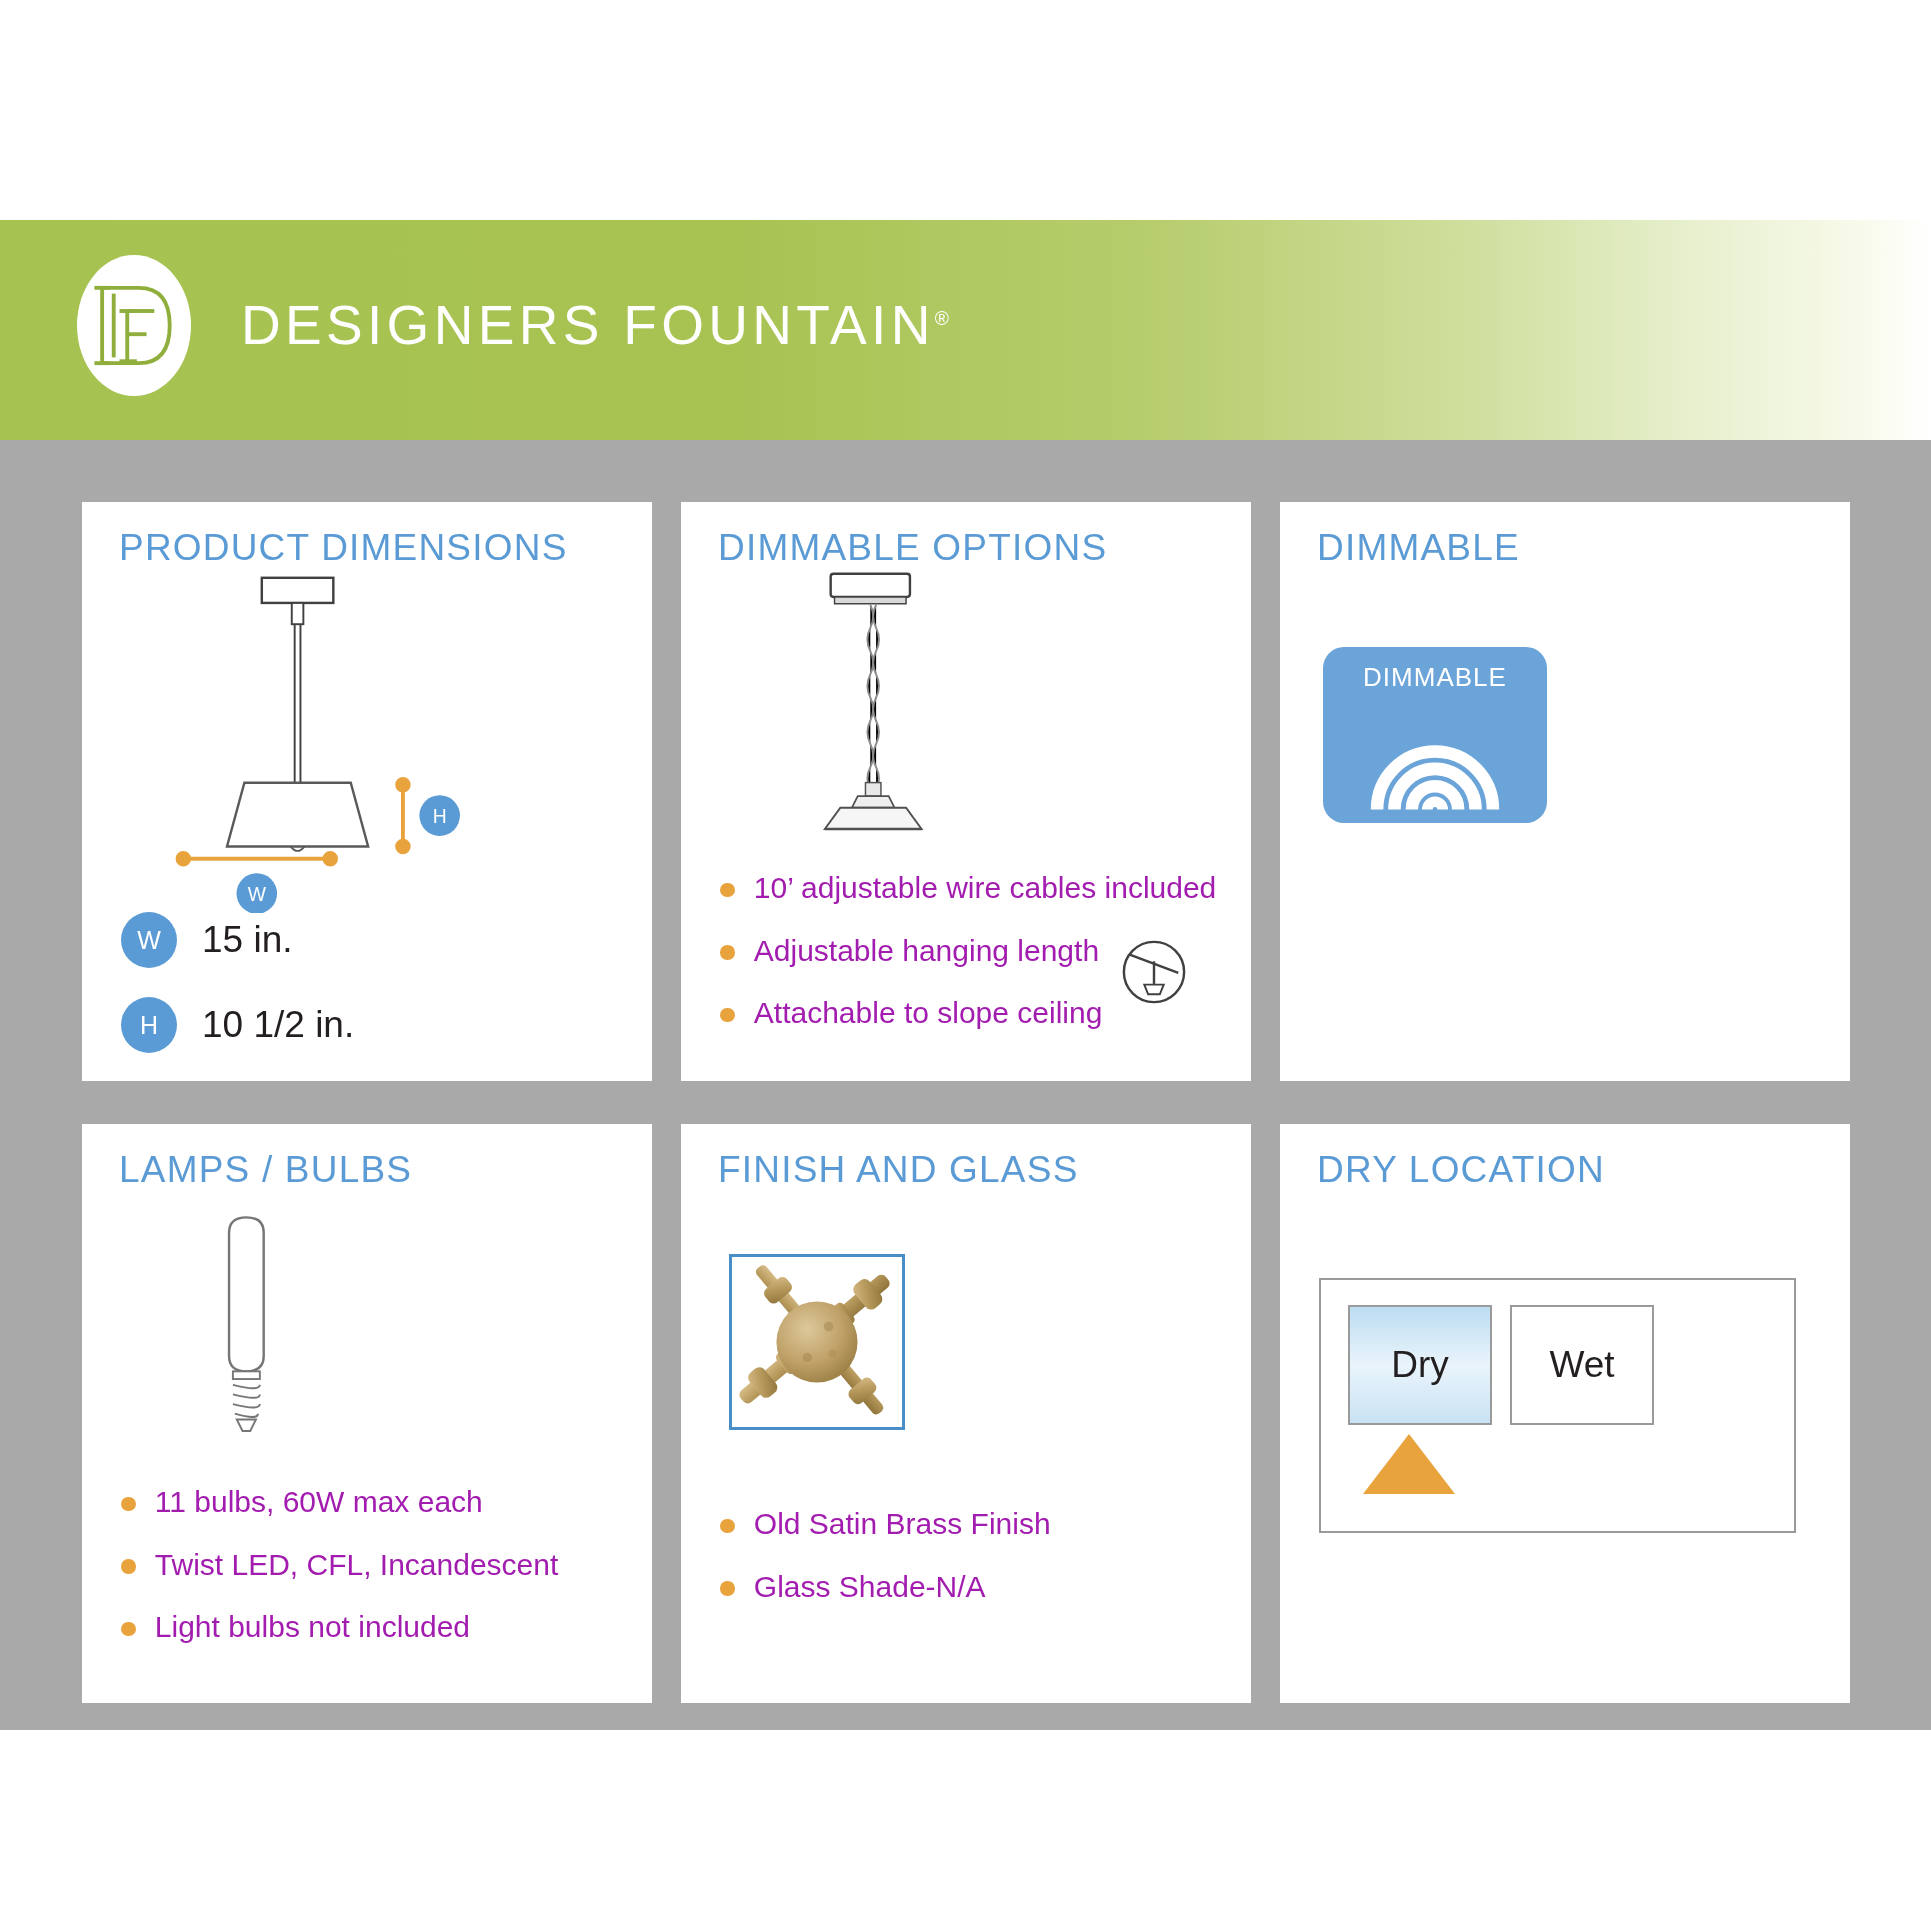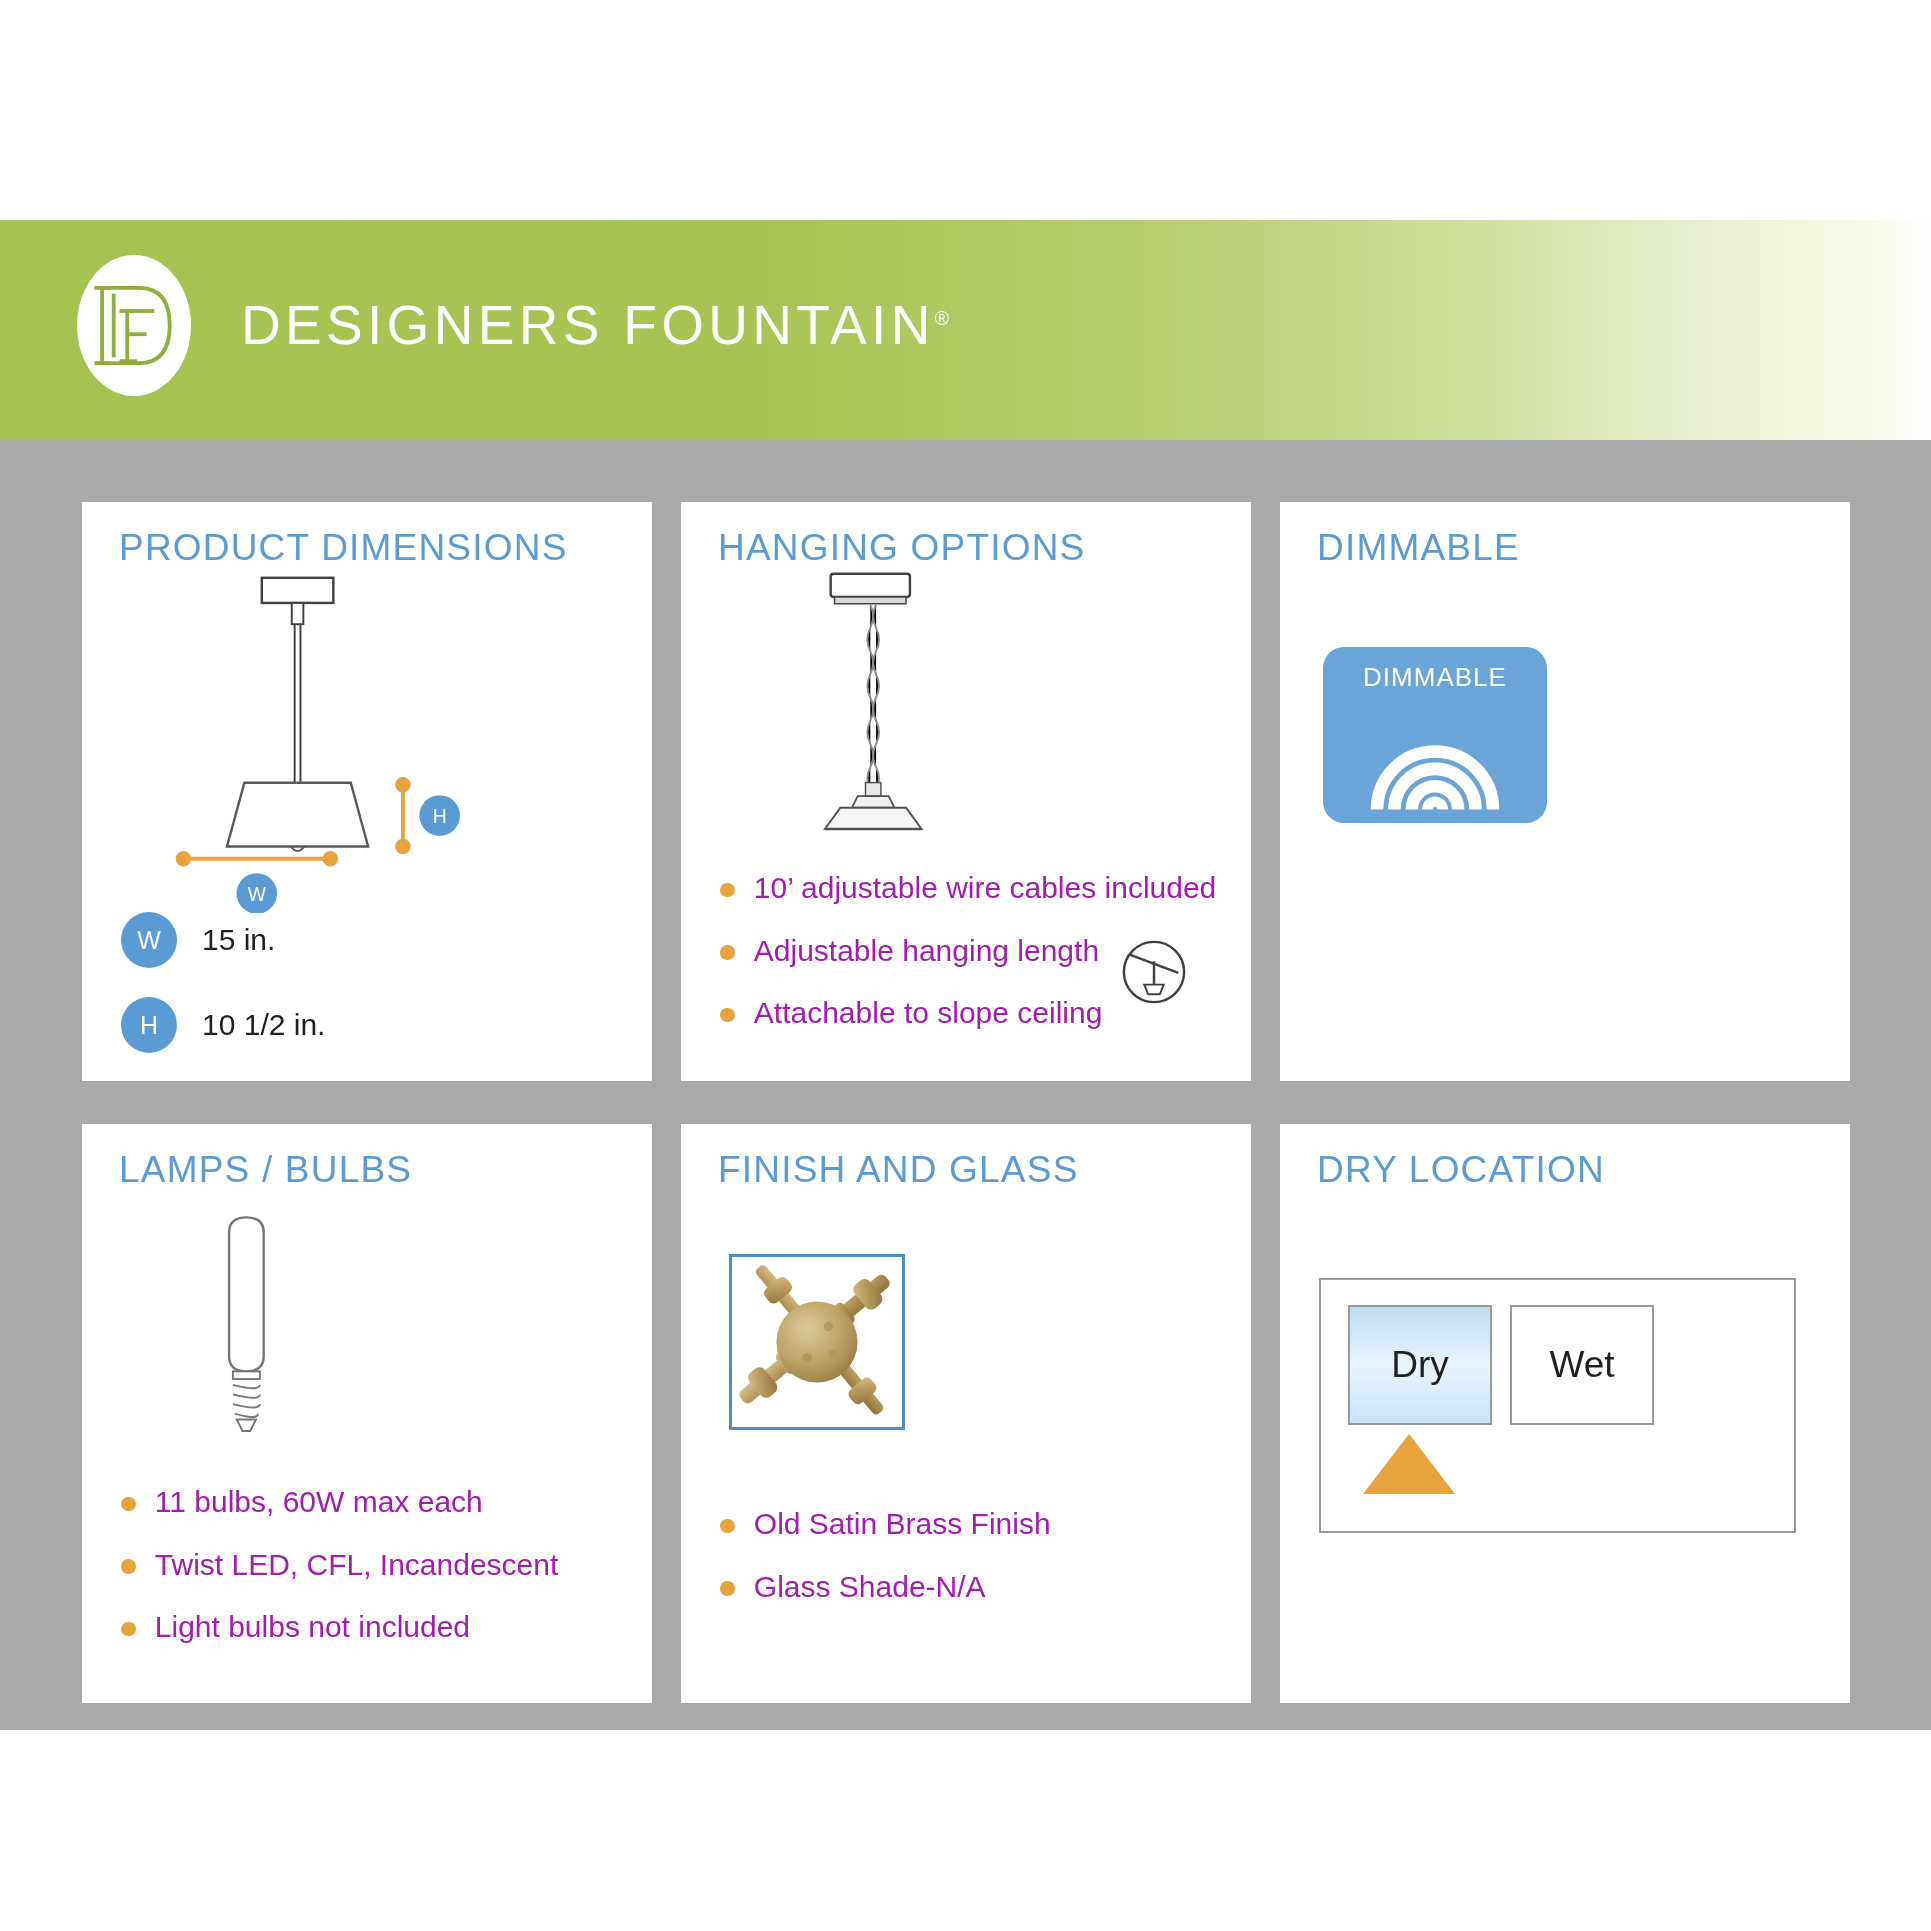--- a/index.html
+++ b/index.html
@@ -60,21 +60,21 @@
   }
   .bullet .btxt{font-size:30px;color:#a21caf;line-height:1.25;}
 
   
   .dim-row{display:flex;align-items:center;margin-bottom:29px;}
   .dim-badge{
     width:56px;height:56px;border-radius:50%;background:#5b9bd5;
     color:#ffffff;font-size:25px;display:flex;align-items:center;
     justify-content:center;flex:none;margin-right:25px;
   }
-  .dim-val{font-size:30px;color:#231f20;}
+  .dim-val{font-size:37px;color:#231f20;}
 
   
   .dimmable-badge{
     position:absolute;left:43px;top:145px;
     width:224px;height:176px;border-radius:21px;background:#6ba4d8;
   }
   .dimmable-badge .dlabel{
     position:absolute;top:14.5px;left:0;right:0;text-align:center;
     color:#ffffff;font-size:26px;letter-spacing:1px;
   }
@@ -175,21 +175,21 @@
           <div class="dim-val">15 in.</div>
         </div>
         <div class="dim-row">
           <div class="dim-badge">H</div>
           <div class="dim-val">10 1/2 in.</div>
         </div>
       </div>
     </div>
 
     <div class="card">
-      <div class="card-title">HANGING OPTIONS</div>
+      <div class="card-title">DIMMABLE OPTIONS</div>
 
       <svg width="290" height="290" style="position:absolute;left:53px;top:66px;" viewBox="0 0 300 300">
         <rect x="100" y="6" width="82" height="24" rx="3" fill="#ffffff" stroke="#404040" stroke-width="2.5"></rect>
         <rect x="104" y="30" width="74" height="7" fill="#d9d9d9" stroke="#404040" stroke-width="1.5"></rect>
         <g stroke="#8c8c8c" stroke-width="2">
           <path d="M141 38 q6 12 0 24 q-6 12 0 24 q6 12 0 24 q-6 12 0 24 q6 12 0 24 q-6 12 0 24 q6 12 0 24 q-6 12 0 24"></path>
           <path d="M147 38 q-6 12 0 24 q6 12 0 24 q-6 12 0 24 q6 12 0 24 q-6 12 0 24 q6 12 0 24 q-6 12 0 24 q6 12 0 24"></path>
         </g>
         <rect x="136" y="222" width="16" height="14" fill="#e8e8e8" stroke="#505050" stroke-width="1.5"></rect>
         <path d="M128 236 L160 236 L166 248 L122 248 Z" fill="#efefef" stroke="#505050" stroke-width="1.8"></path>

